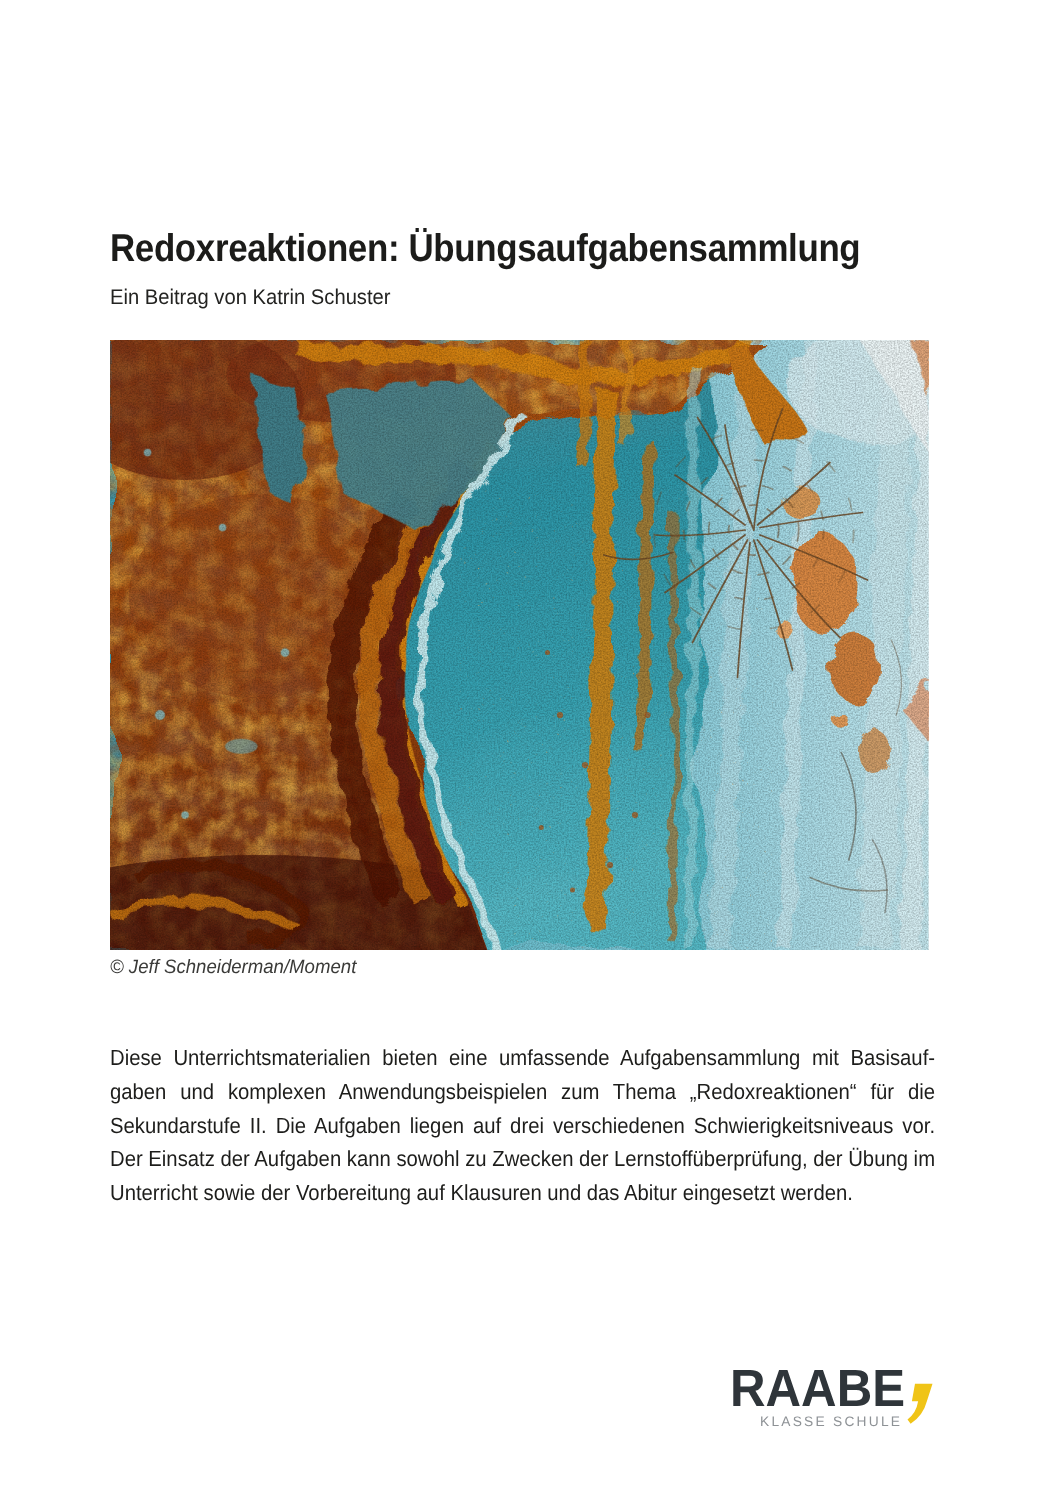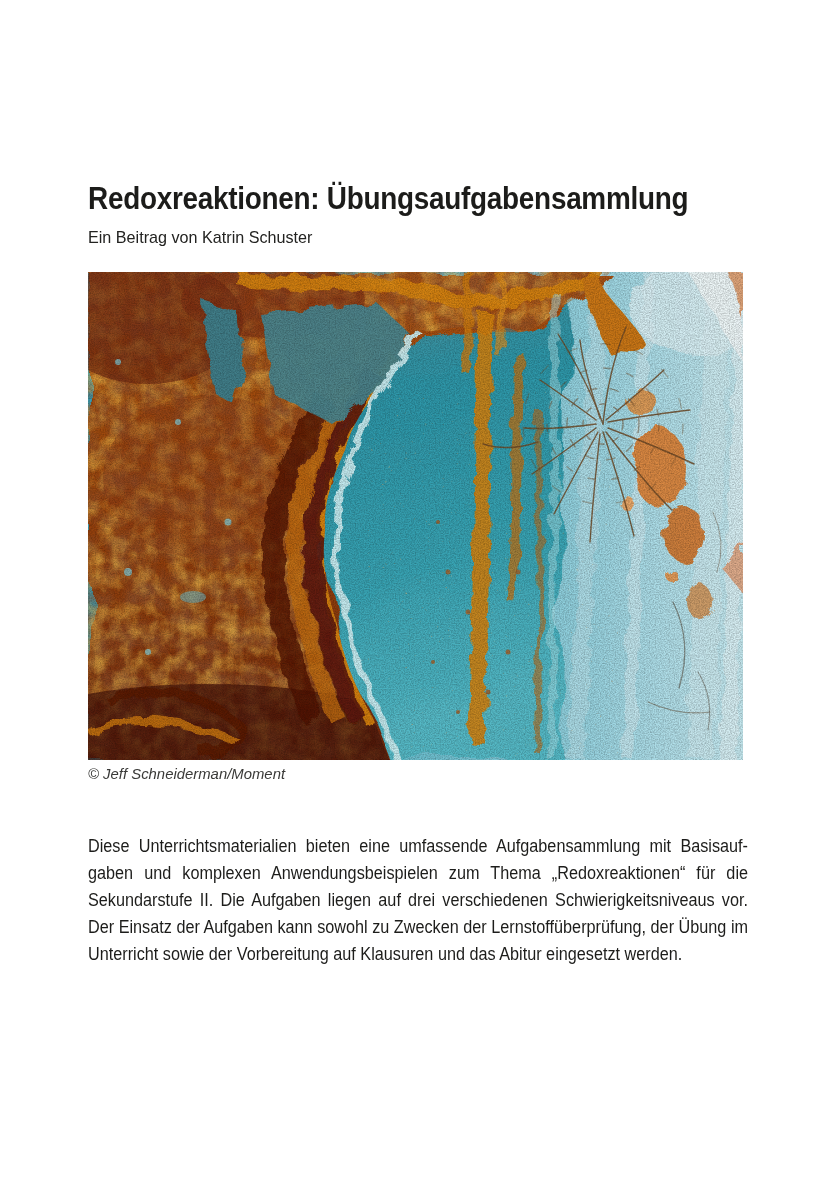--- a/index.html
+++ b/index.html
@@ -215,14 +215,21 @@
 
       <rect x="0" y="0" width="655" height="488" filter="url(#grainDark)" opacity="0.5"></rect>
       <rect x="0" y="0" width="655" height="488" filter="url(#grainLight)" opacity="0.35"></rect>
     </svg>
   </figure>
 
   <div class="credit">© Jeff Schneiderman/Moment</div>
 
   <p class="body-text">Diese Unterrichtsmaterialien bieten eine umfassende Aufgabensammlung mit Basisauf­gaben und komplexen Anwendungsbeispielen zum Thema „Redoxreaktionen“ für die Sekundarstufe II. Die Aufgaben liegen auf drei verschiedenen Schwierigkeitsniveaus vor. Der Einsatz der Aufgaben kann sowohl zu Zwecken der Lernstoffüberprüfung, der Übung im Unterricht sowie der Vorbereitung auf Klausuren und das Abitur eingesetzt werden.</p>
 
+  <div class="logo">
+    <svg viewBox="0 0 162 54" role="img">
+      <text class="logo-brand" x="0" y="34" font-size="42" textLength="140" lengthAdjust="spacingAndGlyphs" fill="#2F353A">RAABE</text>
+      <path transform="translate(142,16)" d="M6 0 L20 0 L15.5 14 Q12.5 25.5 2.5 32 L0 28.5 Q7 23.5 8.5 14 L3.5 14 Z" fill="#F0C417"></path>
+      <text class="logo-tagline" x="24" y="50" font-size="11" textLength="116" lengthAdjust="spacing" letter-spacing="4" fill="#8E9296">KLASSE SCHULE</text>
+    </svg>
+  </div>
 
 </div>
 
 </body></html>

